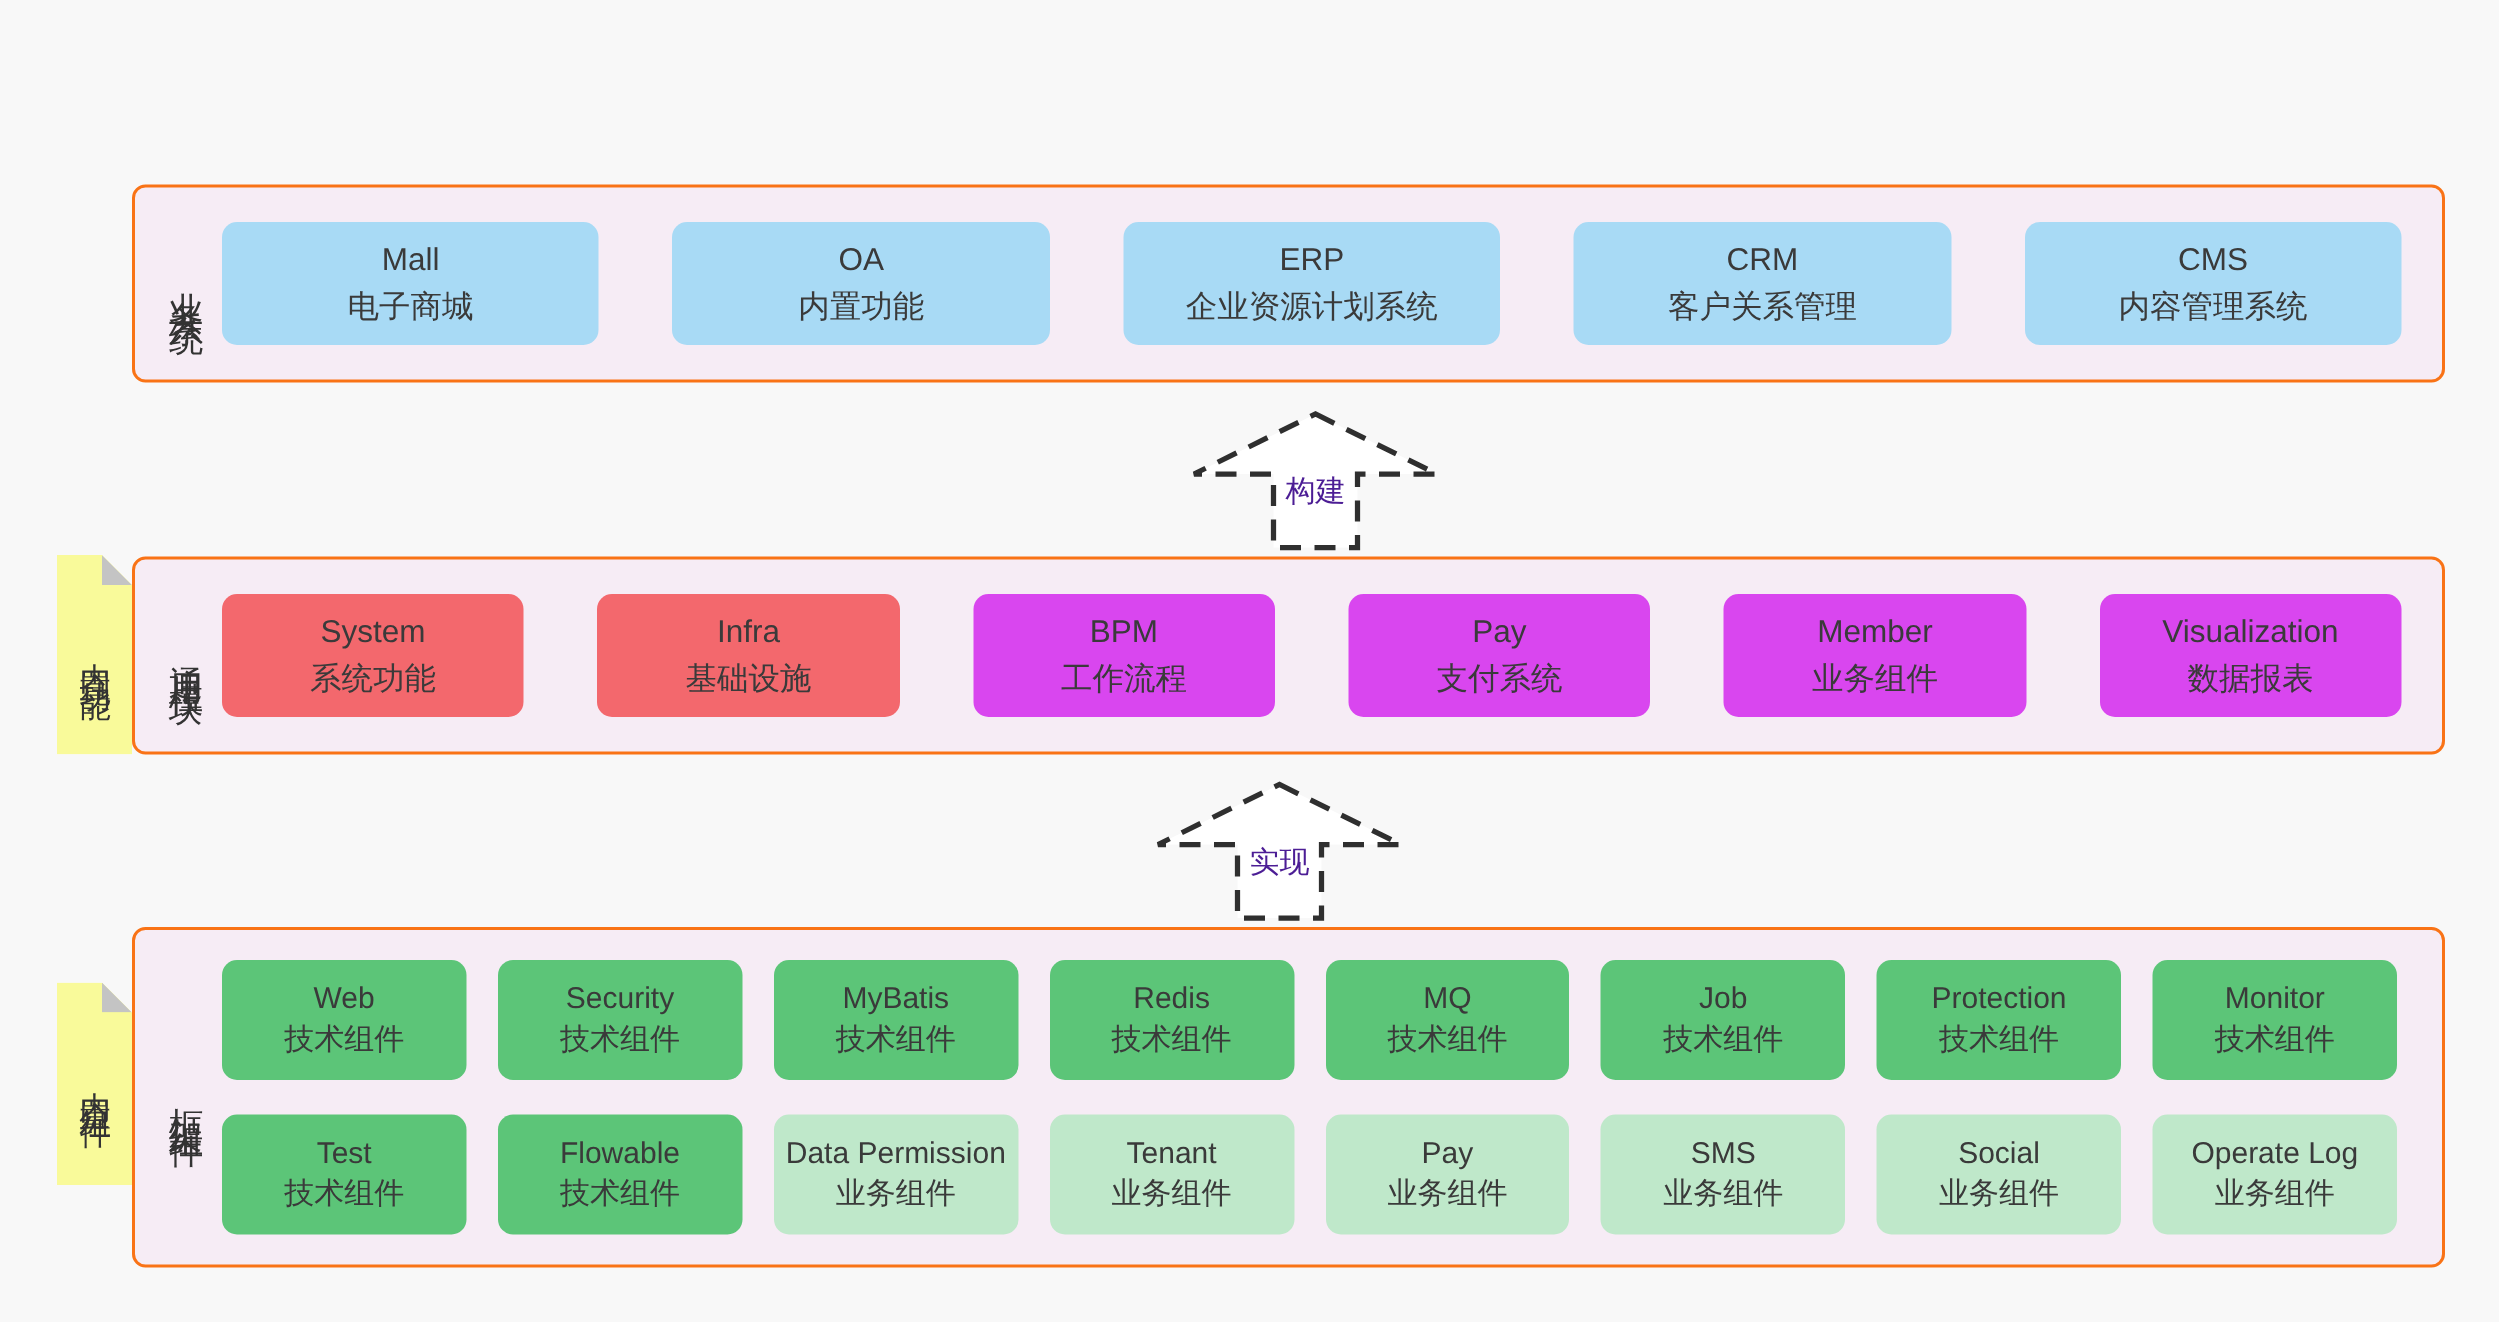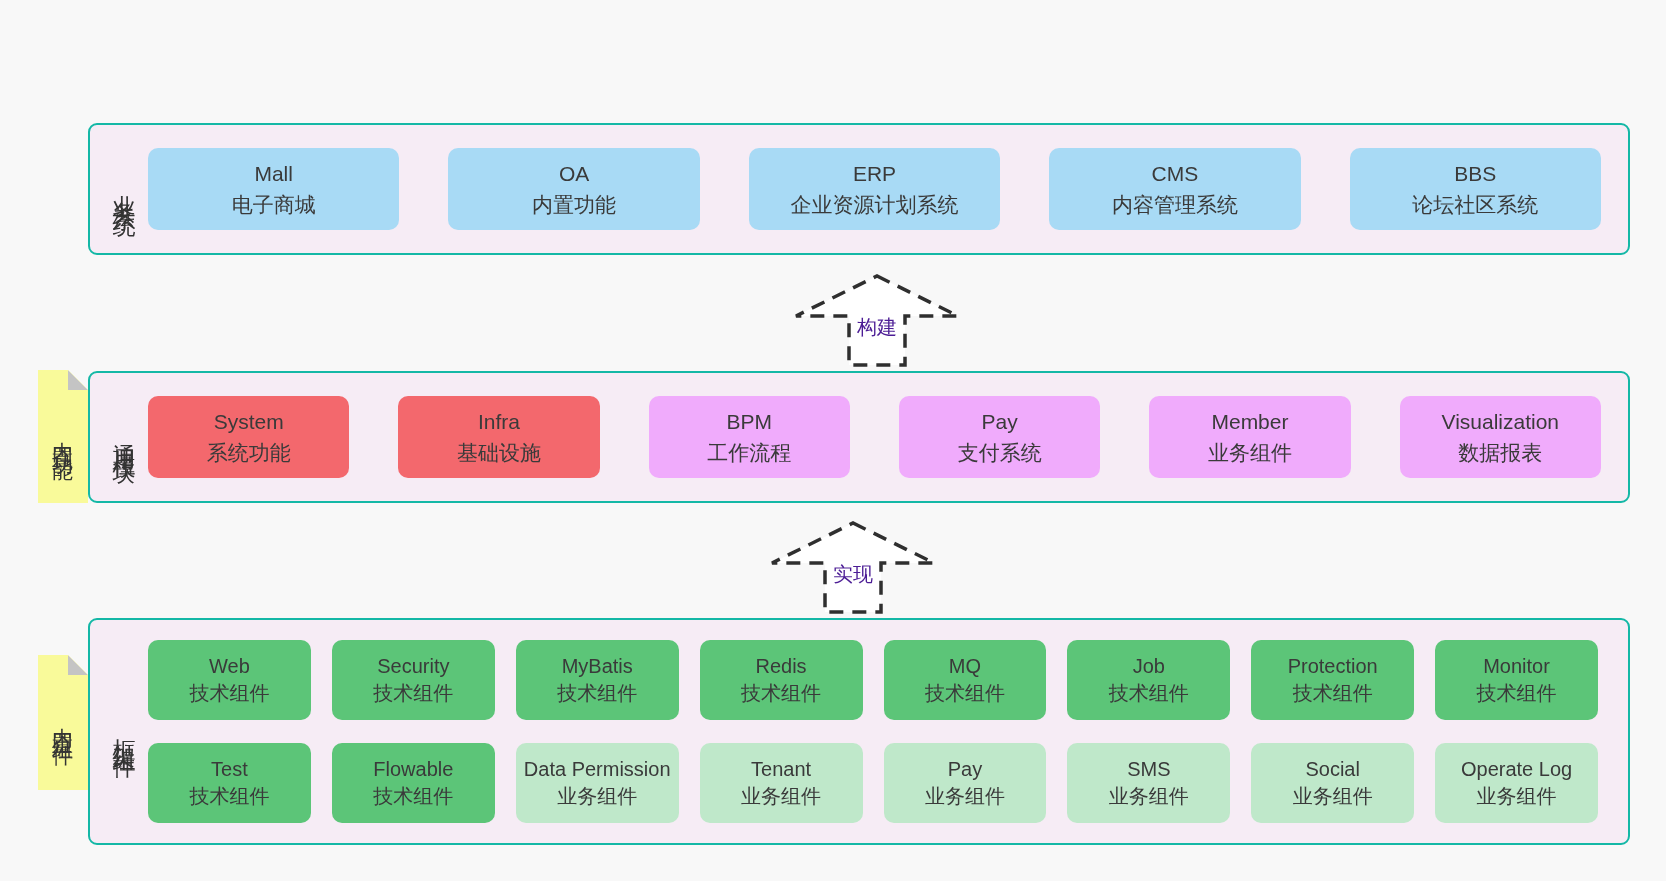--- a/index.html
+++ b/index.html
@@ -7,21 +7,21 @@
     background:#f8f8f8;
     font-family:"Liberation Sans","DejaVu Sans",sans-serif;
     color:#3a3a3a;
   }
   .canvas{position:relative;width:1666px;height:881px;background:#f8f8f8;overflow:hidden;}
 
   
   .band{
     position:absolute;left:88px;width:1542px;
     background:#f6ecf5;
-    border:2px solid #14b8a6;border-radius:9px;
+    border:2px solid #f97316;border-radius:9px;
     box-sizing:border-box;
     display:flex;align-items:stretch;
     padding-left:10px;
     z-index:1;
   }
   .band1{top:123px;height:132px;}
   .band2{top:371px;height:132px;}
   .band3{top:618px;height:227px;}
 
   .v-label{
@@ -50,21 +50,21 @@
     display:flex;flex-direction:column;
     align-items:center;justify-content:center;
     text-align:center;
     font-size:21px;line-height:1.5;color:#3a3a3a;
     padding:2px 4px;box-sizing:border-box;
   }
   .grid8 .box{font-size:20px;line-height:1.35;}
 
   .blue{background:#a8daf5;}
   .red{background:#f3686d;}
-  .pink{background:#f0abfc;}
+  .pink{background:#d946ef;}
   .green{background:#5cc578;}
   .lightgreen{background:#bfe8ca;}
 
   
   .sticky{
     position:absolute;left:38px;width:50px;
     background:#f9fa9a;z-index:2;
     display:flex;align-items:center;justify-content:center;
     clip-path:polygon(0 0,calc(100% - 20px) 0,100% 20px,100% 100%,0 100%);
   }
@@ -105,26 +105,26 @@
       </div>
       <div class="box blue">
         <span>OA</span>
         <span>内置功能</span>
       </div>
       <div class="box blue">
         <span>ERP</span>
         <span>企业资源计划系统</span>
       </div>
       <div class="box blue">
+        <span>CRM</span>
+        <span>客户关系管理</span>
+      </div>
+      <div class="box blue">
         <span>CMS</span>
         <span>内容管理系统</span>
-      </div>
-      <div class="box blue">
-        <span>BBS</span>
-        <span>论坛社区系统</span>
       </div>
     </div>
   </section>
 
   <div class="arrow arrow1">
     <svg viewBox="0 0 170 97">
       <polygon points="85,4 166,44 113,44 113,93 57,93 57,44 4,44" fill="#ffffff" stroke="#2f2f2f" stroke-width="3.5" stroke-dasharray="14 9" stroke-linejoin="miter"></polygon>
     </svg>
     <span class="arrow-label">构建</span>
   </div>

